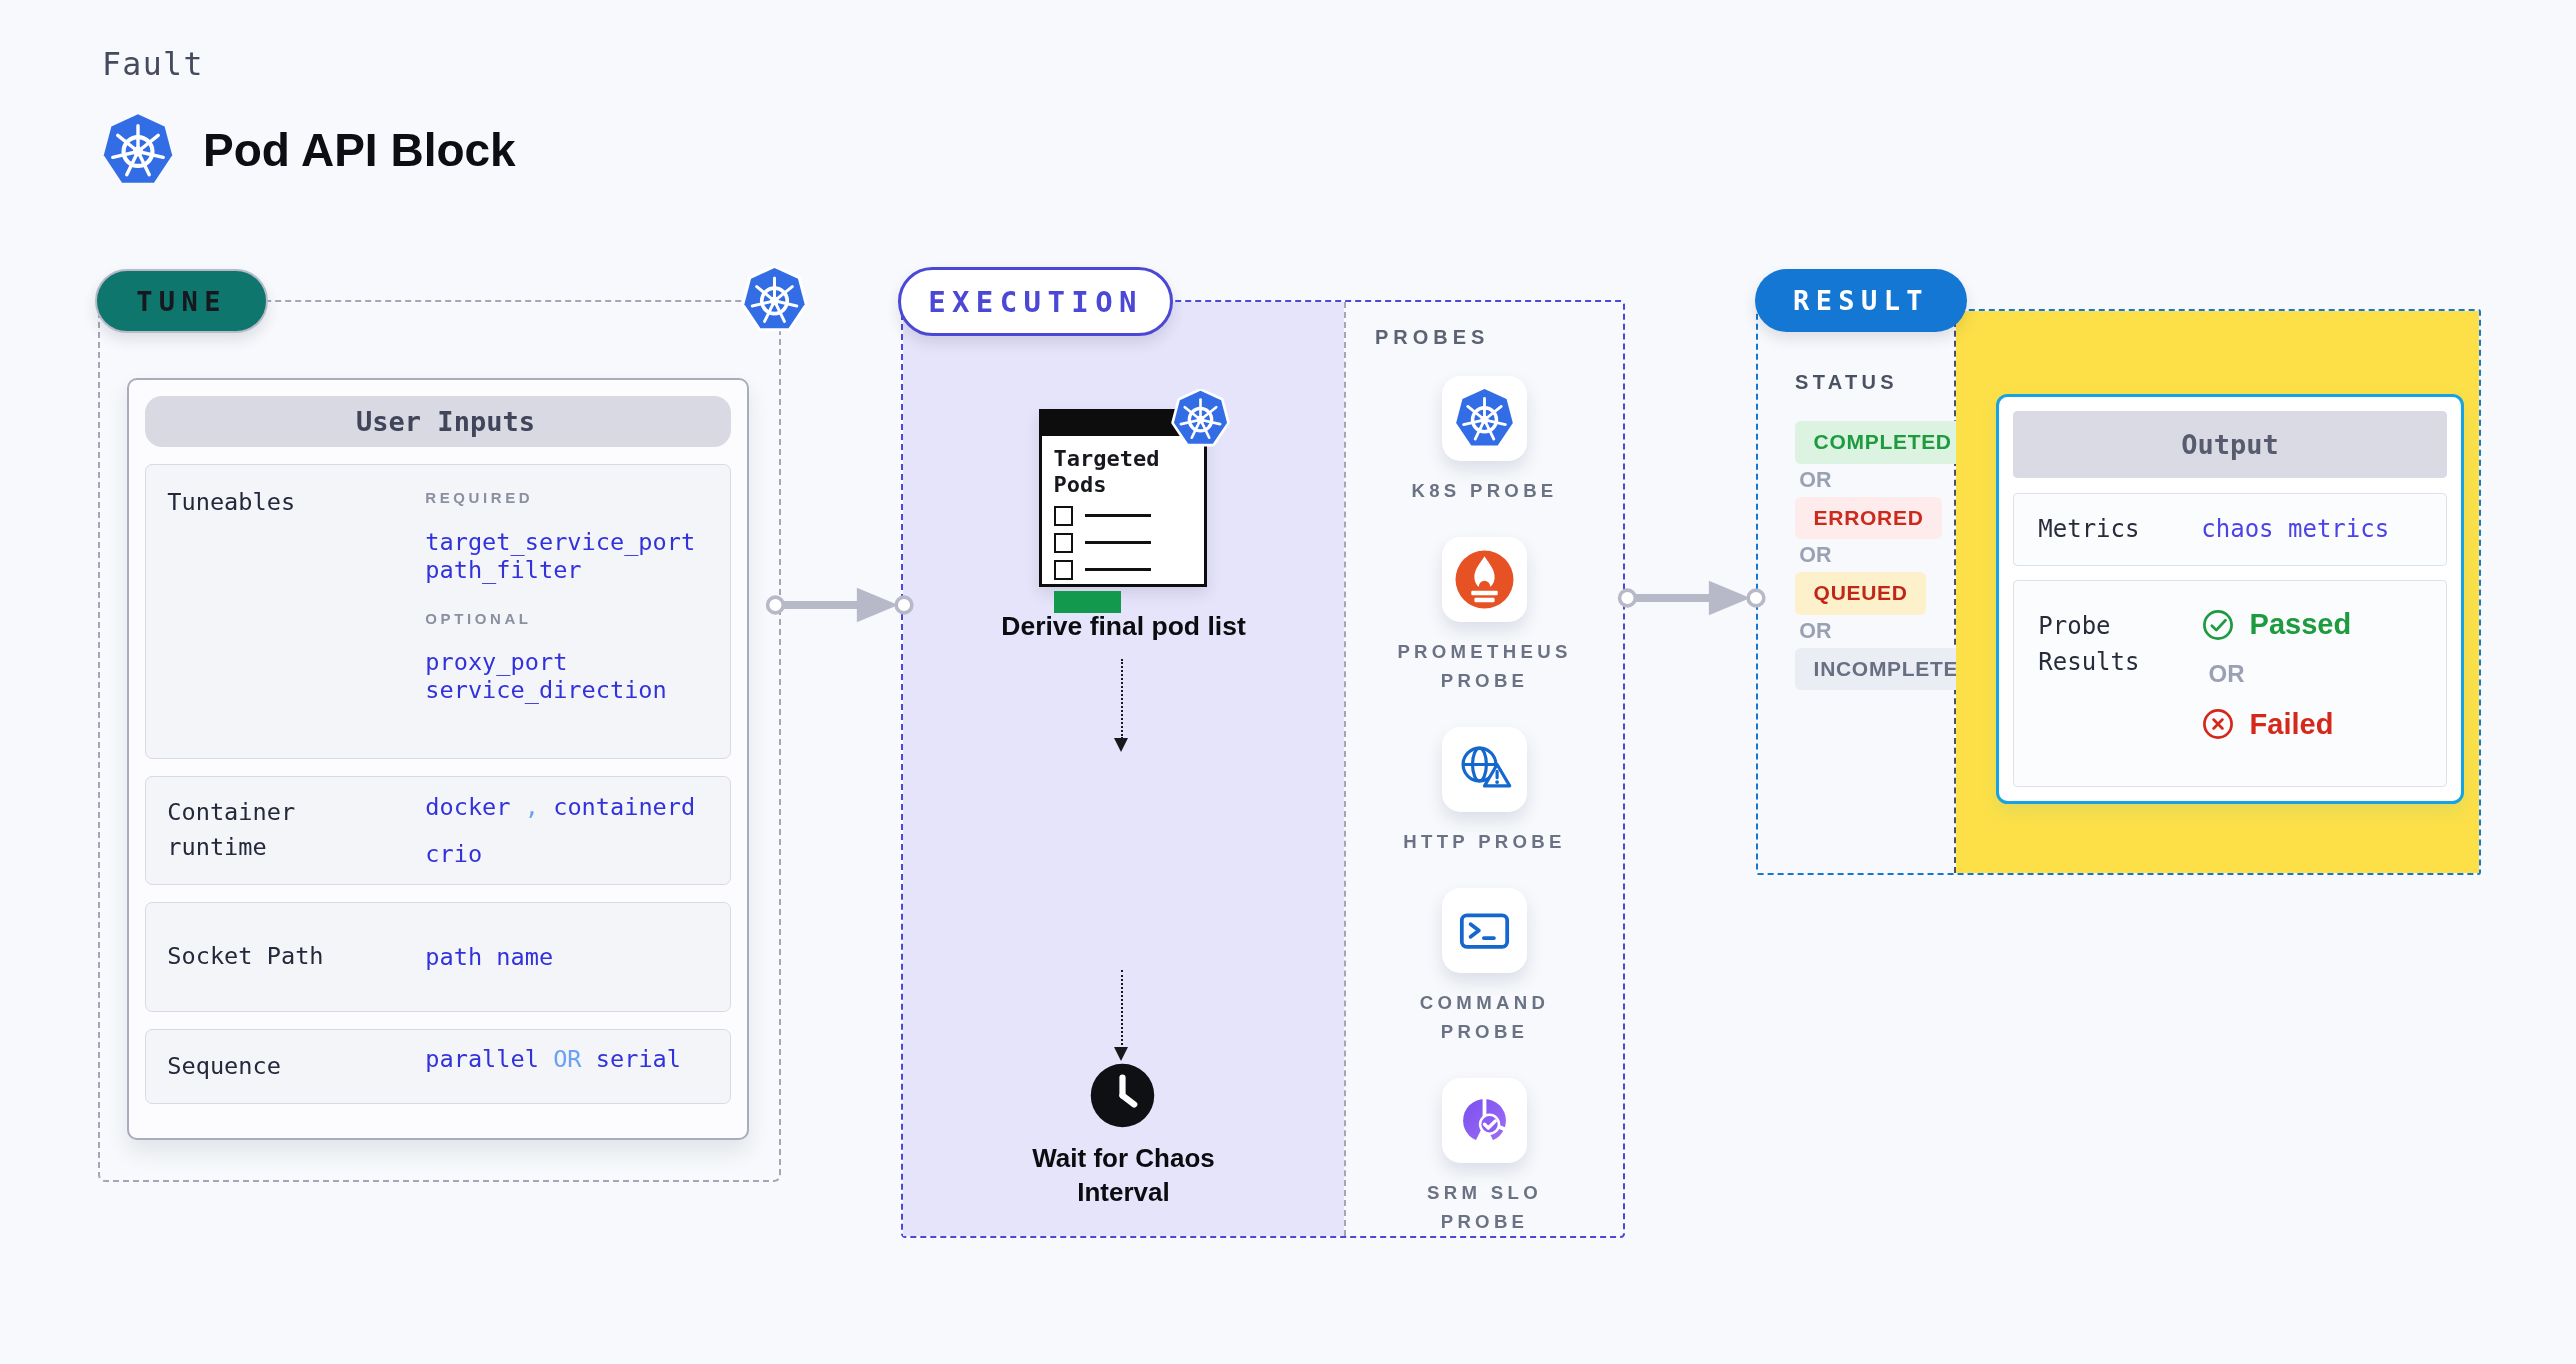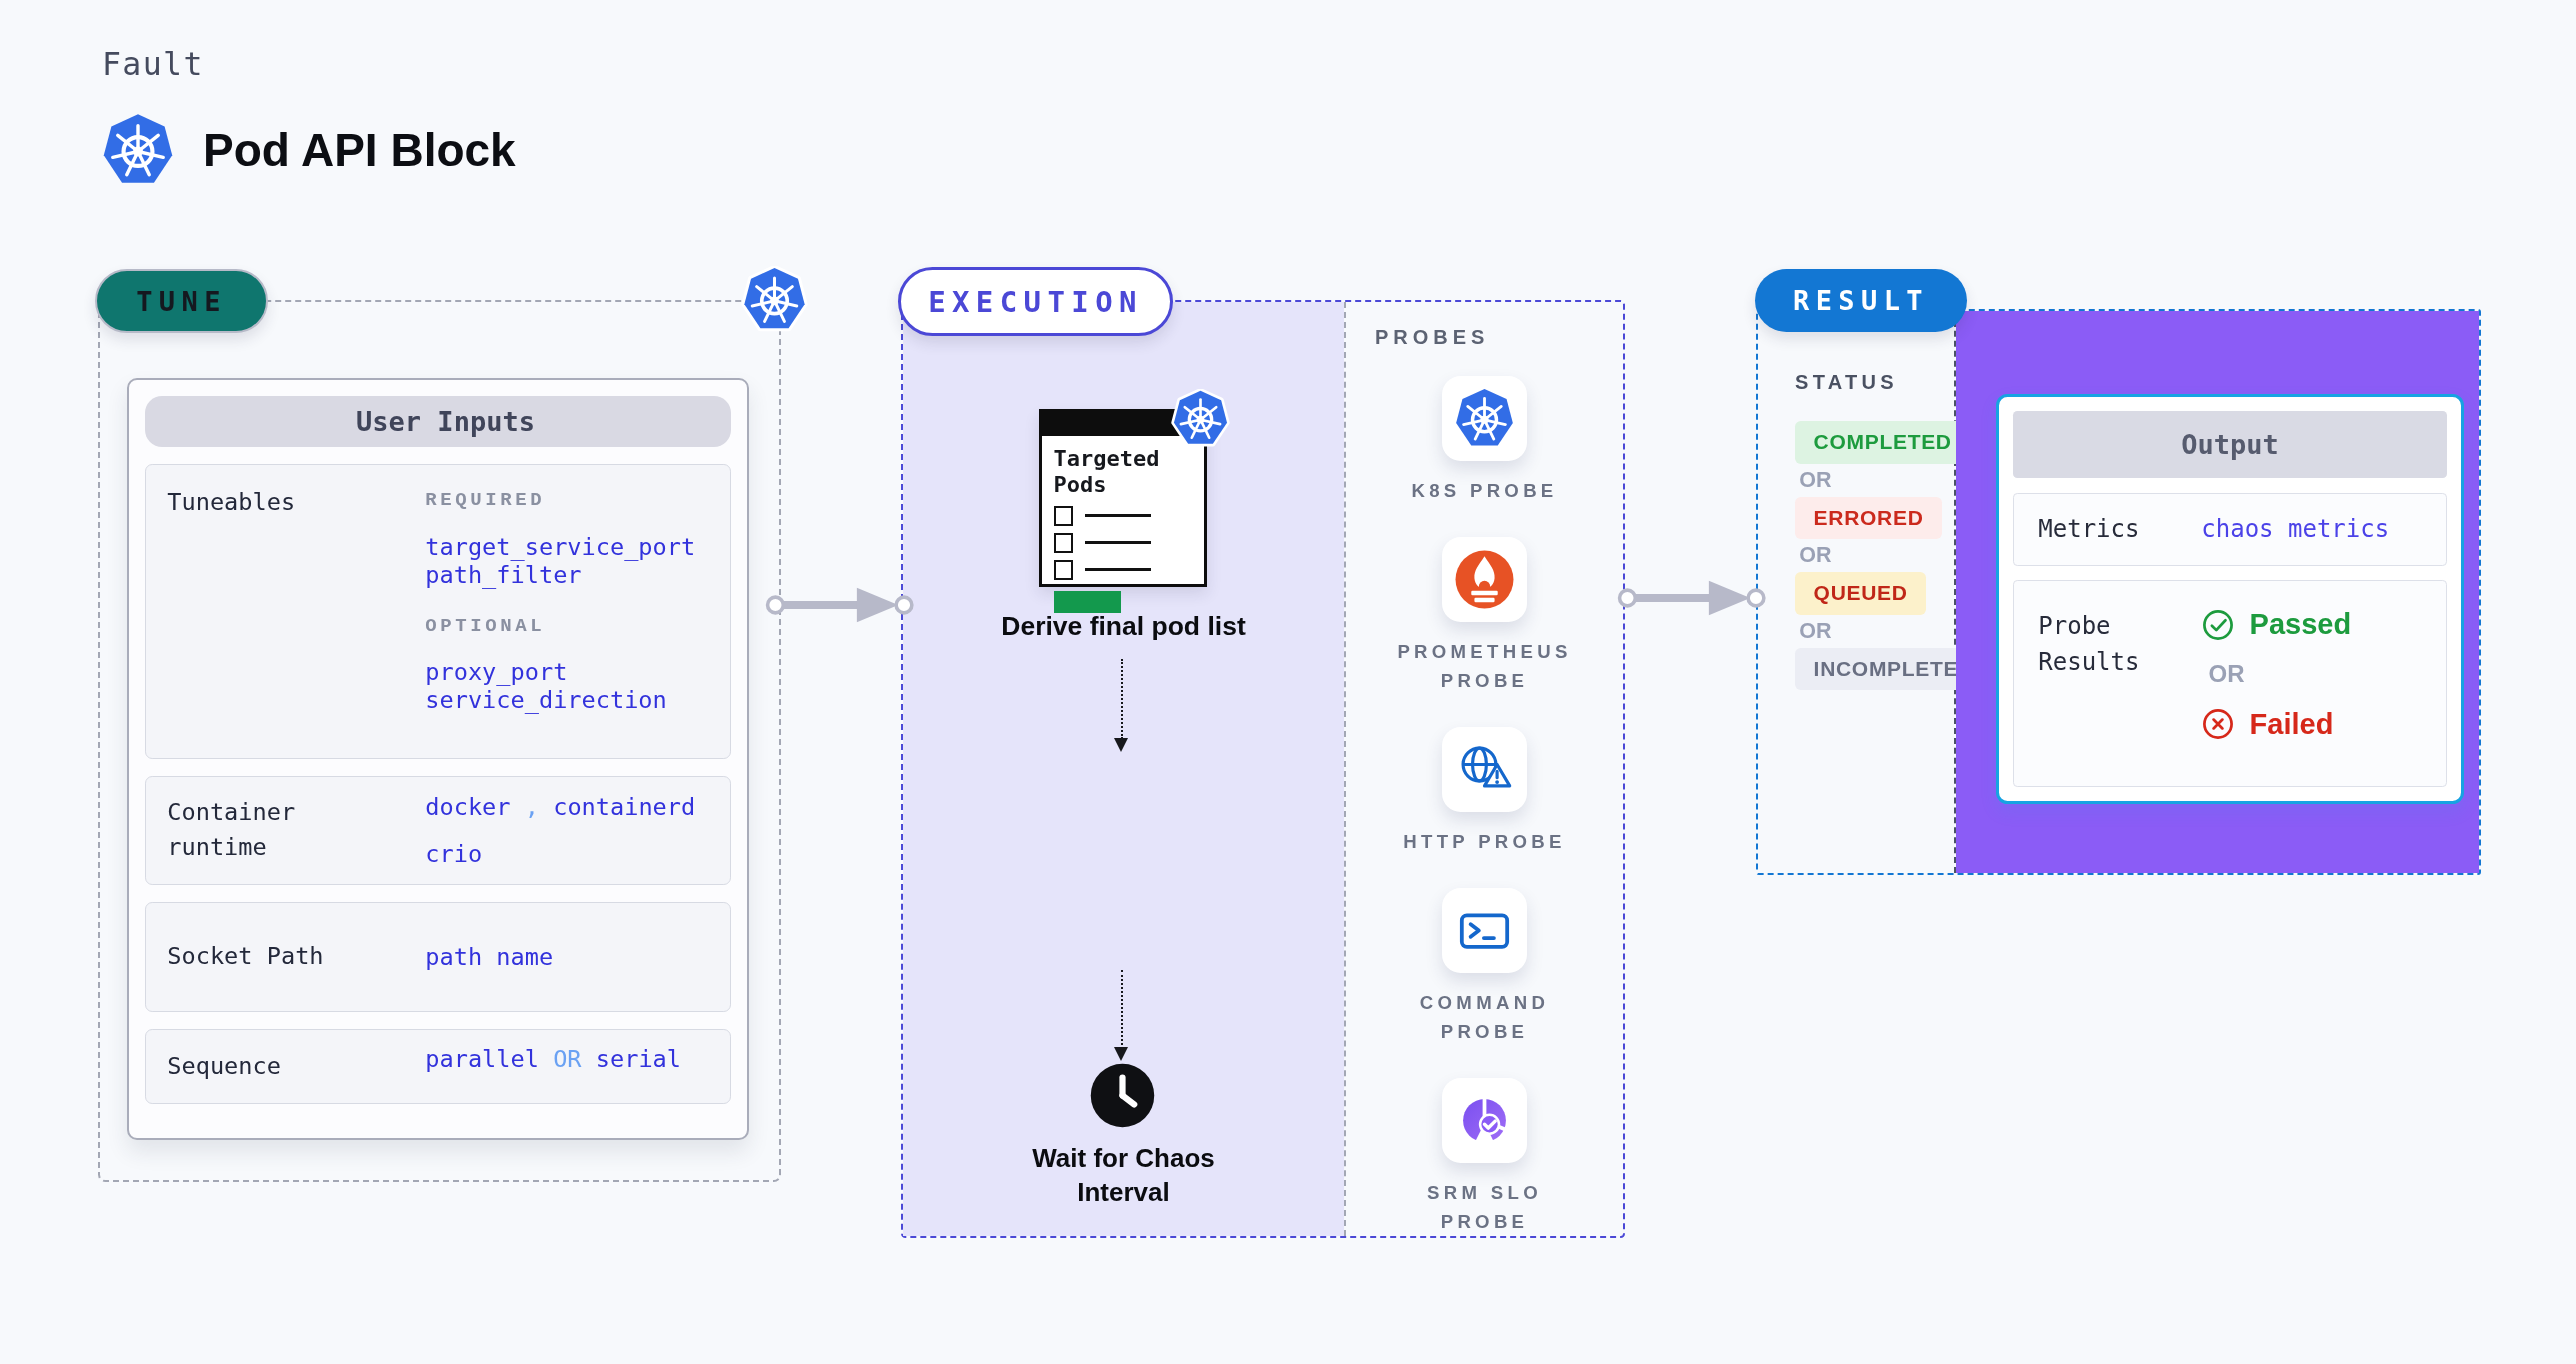--- a/index.html
+++ b/index.html
@@ -34,21 +34,21 @@
   .ui-header{height:51px;background:#d9d9e3;border-radius:17px;display:flex;align-items:center;
              justify-content:center;font-size:27px;font-weight:700;color:#40455a;flex:0 0 auto;padding-left:15px;}
   .ui-row{background:#f4f5f9;border:1.4px solid #d7dae3;border-radius:7.2px;display:flex;
           padding:20px 21.5px;box-sizing:border-box;}
   .ui-row .lbl{width:215px;font-size:23.6px;color:#23283a;line-height:1.5;flex:0 0 auto;}
   .ui-row .vals{flex:1;padding-left:43px;font-size:23.6px;}
   .r1{height:295px;}
   .r2{height:109px;align-items:center;}
   .r3{height:110px;align-items:center;}
   .r4{height:75px;align-items:center;}
-  .req-head{font-family:Liberation Mono, monospace;font-weight:700;font-size:19px;
+  .req-head{font-family:Liberation Sans, sans-serif;font-weight:700;font-size:15px;
             letter-spacing:3.6px;color:#8a90a1;margin:4.3px 0 21.5px;}
   .req-head.opt{margin-top:26px;}
   .link{color:#3232dc;display:inline-block;margin-bottom:24px;}
   .link:last-child{margin-bottom:0;}
   .lightblue{color:#6aa1f3;}
   .val-line{margin-bottom:18.6px;}
   .val-line:last-child{margin-bottom:0;}
 
   
   .ep-box{position:absolute;left:901px;top:300px;width:724px;height:938px;
@@ -112,21 +112,21 @@
                   letter-spacing:4.3px;color:#4a5162;margin-bottom:27px;}
   .badges{display:flex;flex-direction:column;align-items:flex-start;gap:4px;}
   .badge{border-radius:5.7px;padding:9.3px 18.6px;font-family:"Liberation Sans",sans-serif;
          font-weight:700;font-size:21px;letter-spacing:0.7px;}
   .b0{background:#ddf3e2;color:#1d9b3e;}
   .b1{background:#fdeceb;color:#cb2a1d;}
   .b2{background:#fcf1cb;color:#c02718;}
   .b3{background:#ebedf4;color:#696f82;}
   .or{font-family:"Liberation Sans",sans-serif;font-weight:700;font-size:21.5px;color:#9aa1b5;margin-left:4.3px;}
 
-  .output-area{flex:1;background:#8b5cf6;position:relative;}
+  .output-area{flex:1;background:#fde047;position:relative;}
   .output-card{position:absolute;left:40px;top:83px;width:468px;height:410px;background:#fff;
                border:3.6px solid #17a3e2;border-radius:11.5px;padding:14.3px;box-sizing:border-box;
                display:flex;flex-direction:column;gap:14.3px;box-shadow:0 7.2px 17px rgba(23,163,226,.10);}
   .output-header{height:67px;background:#d9dae4;border-radius:4.3px;display:flex;align-items:center;
                  justify-content:center;font-size:27px;font-weight:700;color:#565b6e;flex:0 0 auto;}
   .out-row{border:1.4px solid #dde0e9;background:#fbfcfe;border-radius:4.3px;display:flex;
            padding:0 24px;box-sizing:border-box;align-items:center;}
   .row-metrics{height:73px;flex:0 0 auto;}
   .row-probe{flex:1;align-items:flex-start;padding-top:27px;}
   .out-lbl{width:163px;flex:0 0 auto;font-size:24px;color:#272b3a;line-height:1.5;}

